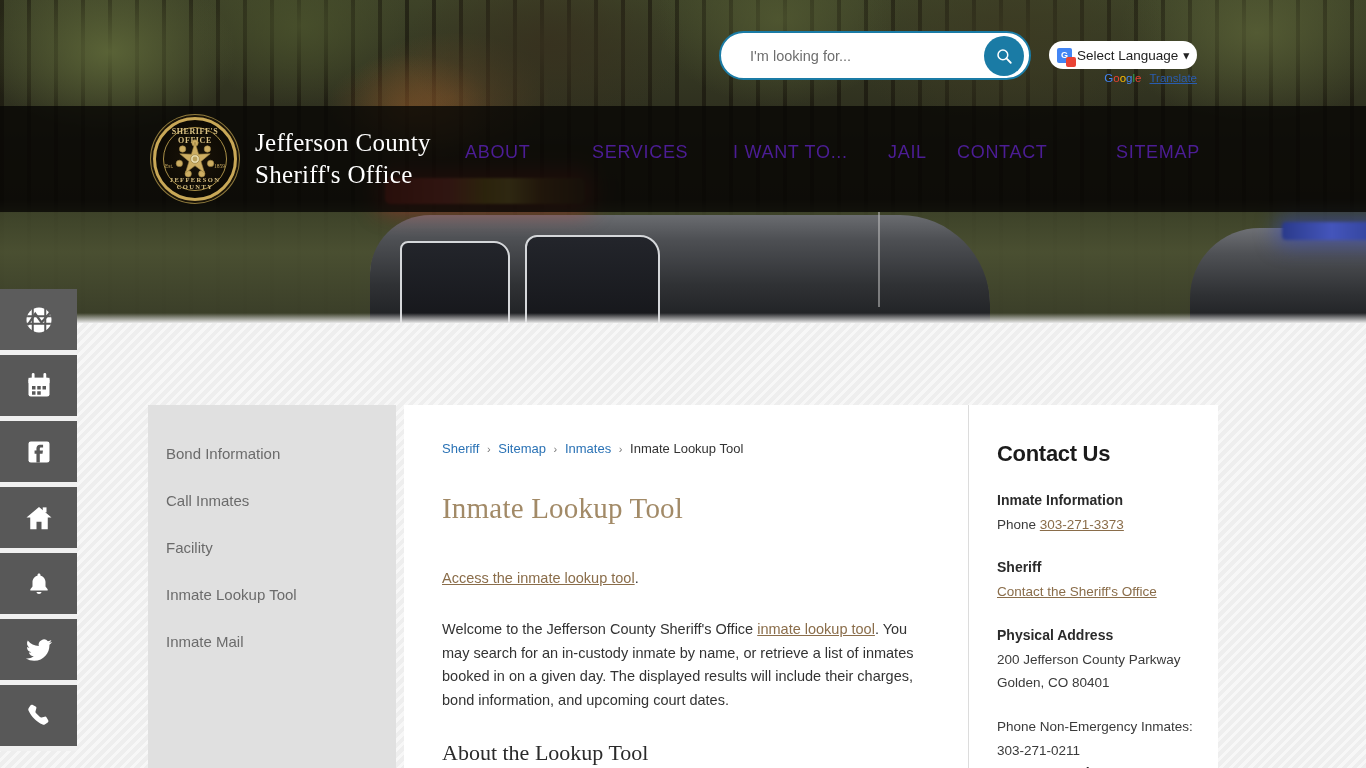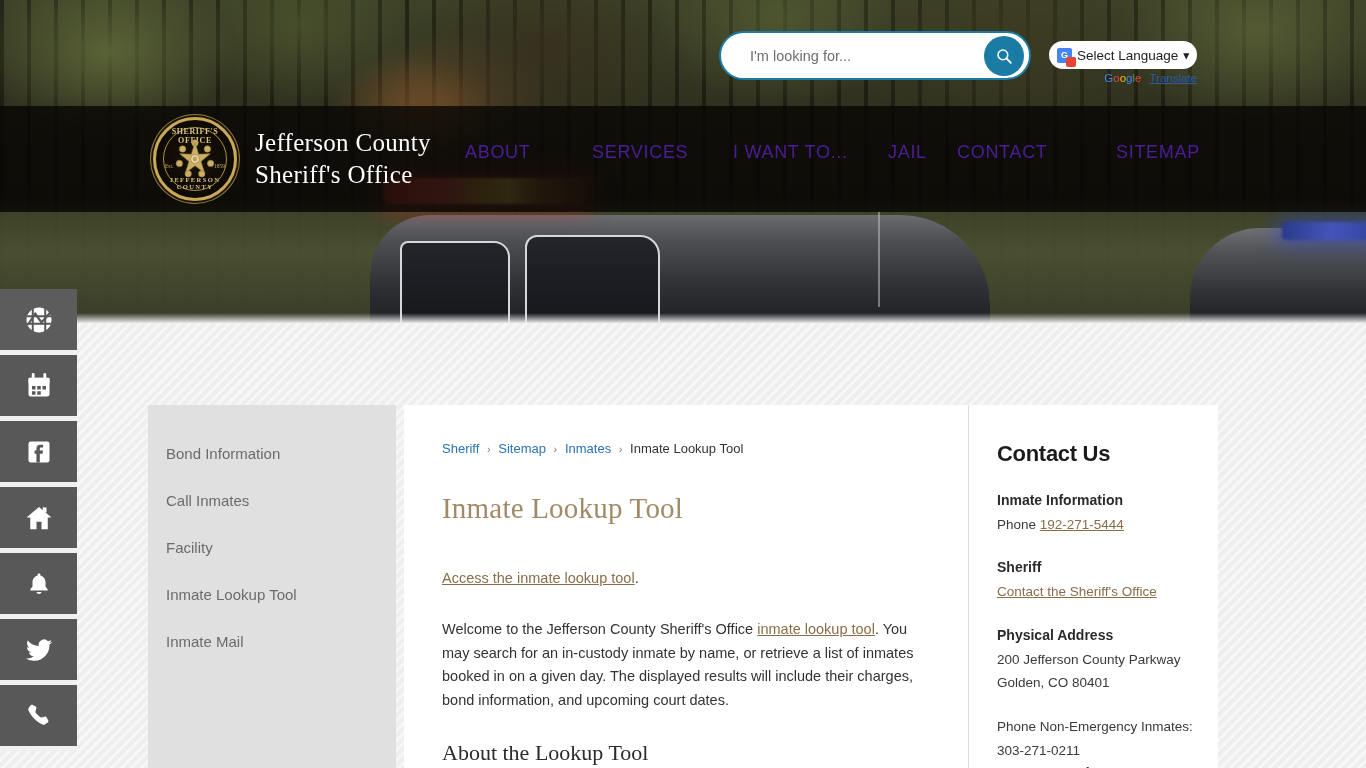--- a/index.html
+++ b/index.html
@@ -598,21 +598,21 @@
 
       <h2 class="sub-title">About the Lookup Tool</h2>
 
     </article>
 
     <aside class="contact-col">
       <h2 class="contact-title">Contact Us</h2>
 
       <div class="contact-block">
         <div class="contact-label">Inmate Information</div>
-        <div class="contact-line"><span>Phone </span><span class="contact-link">192-271-5444</span></div>
+        <div class="contact-line"><span>Phone </span><span class="contact-link">303-271-3373</span></div>
       </div>
 
       <div class="contact-block">
         <div class="contact-label">Sheriff</div>
         <div class="contact-line"><span class="contact-link">Contact the Sheriff's Office</span></div>
       </div>
 
       <div class="contact-block">
         <div class="contact-label">Physical Address</div>
         <div class="contact-line">200 Jefferson County Parkway</div>

